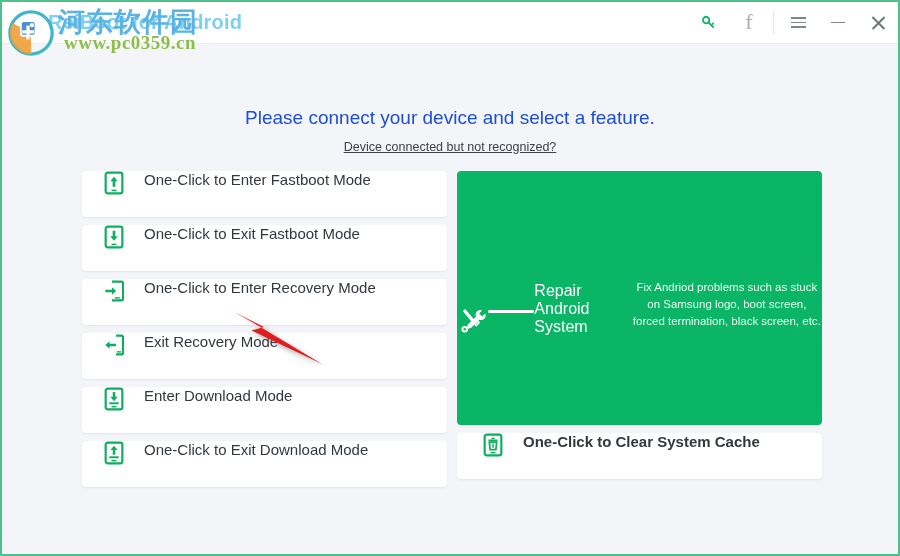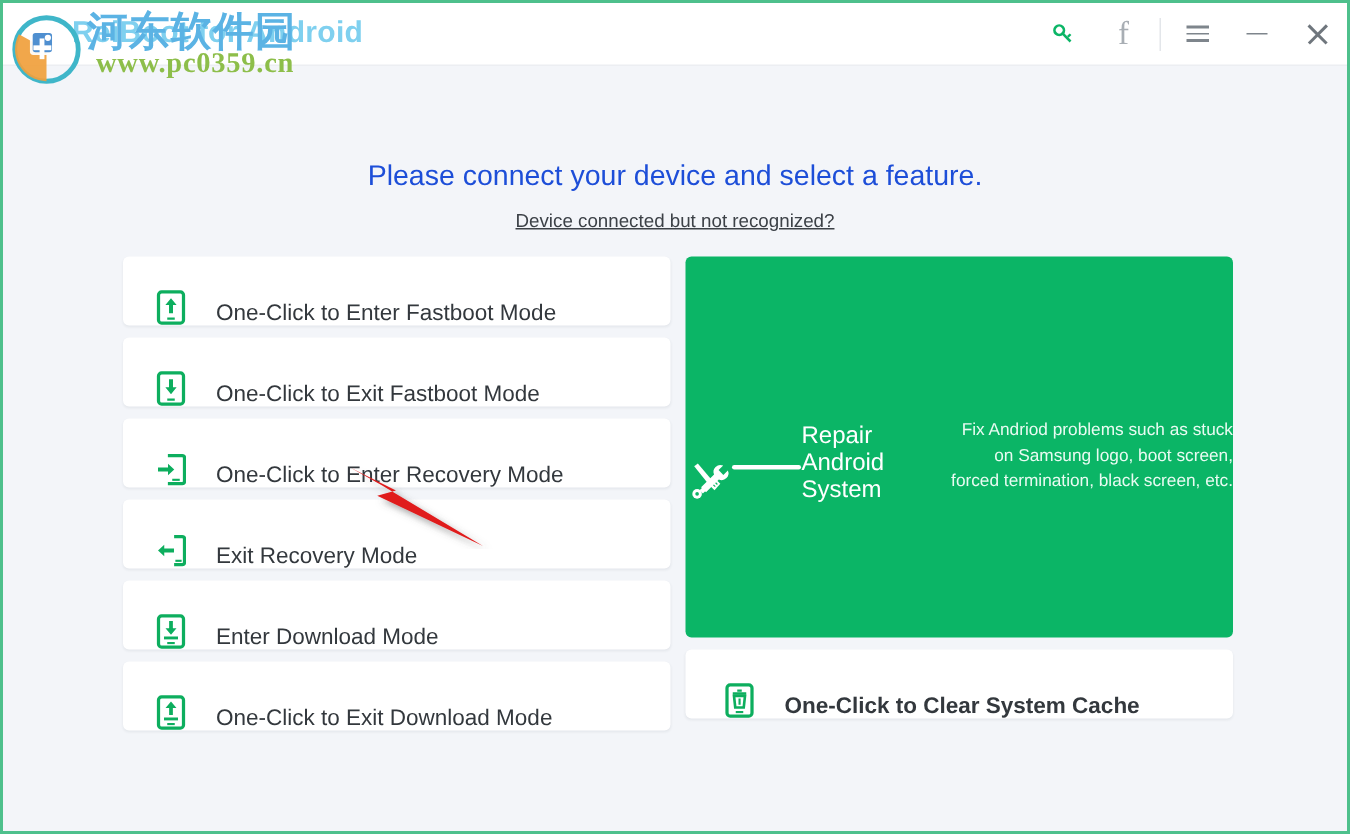--- a/index.html
+++ b/index.html
@@ -152,21 +152,21 @@
 
   .cols { display: flex; gap: 10px; }
   .col-left { width: 365px; }
   .col-right { width: 365px; }
 
   .opt-btn {
     height: 46px;
     background: #ffffff;
     border-radius: 4px;
     display: flex;
-    align-items: flex-end;
+    align-items: flex-start;
     padding-left: 22px;
     margin-bottom: 8px;
     box-shadow: 0 1px 2px rgba(40,50,70,.08);
     cursor: pointer;
   }
 
   .opt-btn .lbl {
     margin-left: 20px;
     font-size: 15px;
     color: #33383d;
@@ -192,21 +192,21 @@
     margin-top: 27px; border-radius: 2px;
   }
   .repair-title {
     margin-top: 22px;
     font-size: 16px;
     color: #ffffff;
   }
   .repair-desc {
     margin-top: 12px;
     width: 320px;
-    text-align: right;
+    text-align: center;
     font-size: 11.5px;
     line-height: 17px;
     color: #e9fbf2;
   }
 
   .cache-btn { margin-bottom: 0; }
 
   
   .pointer {
     position: absolute;

